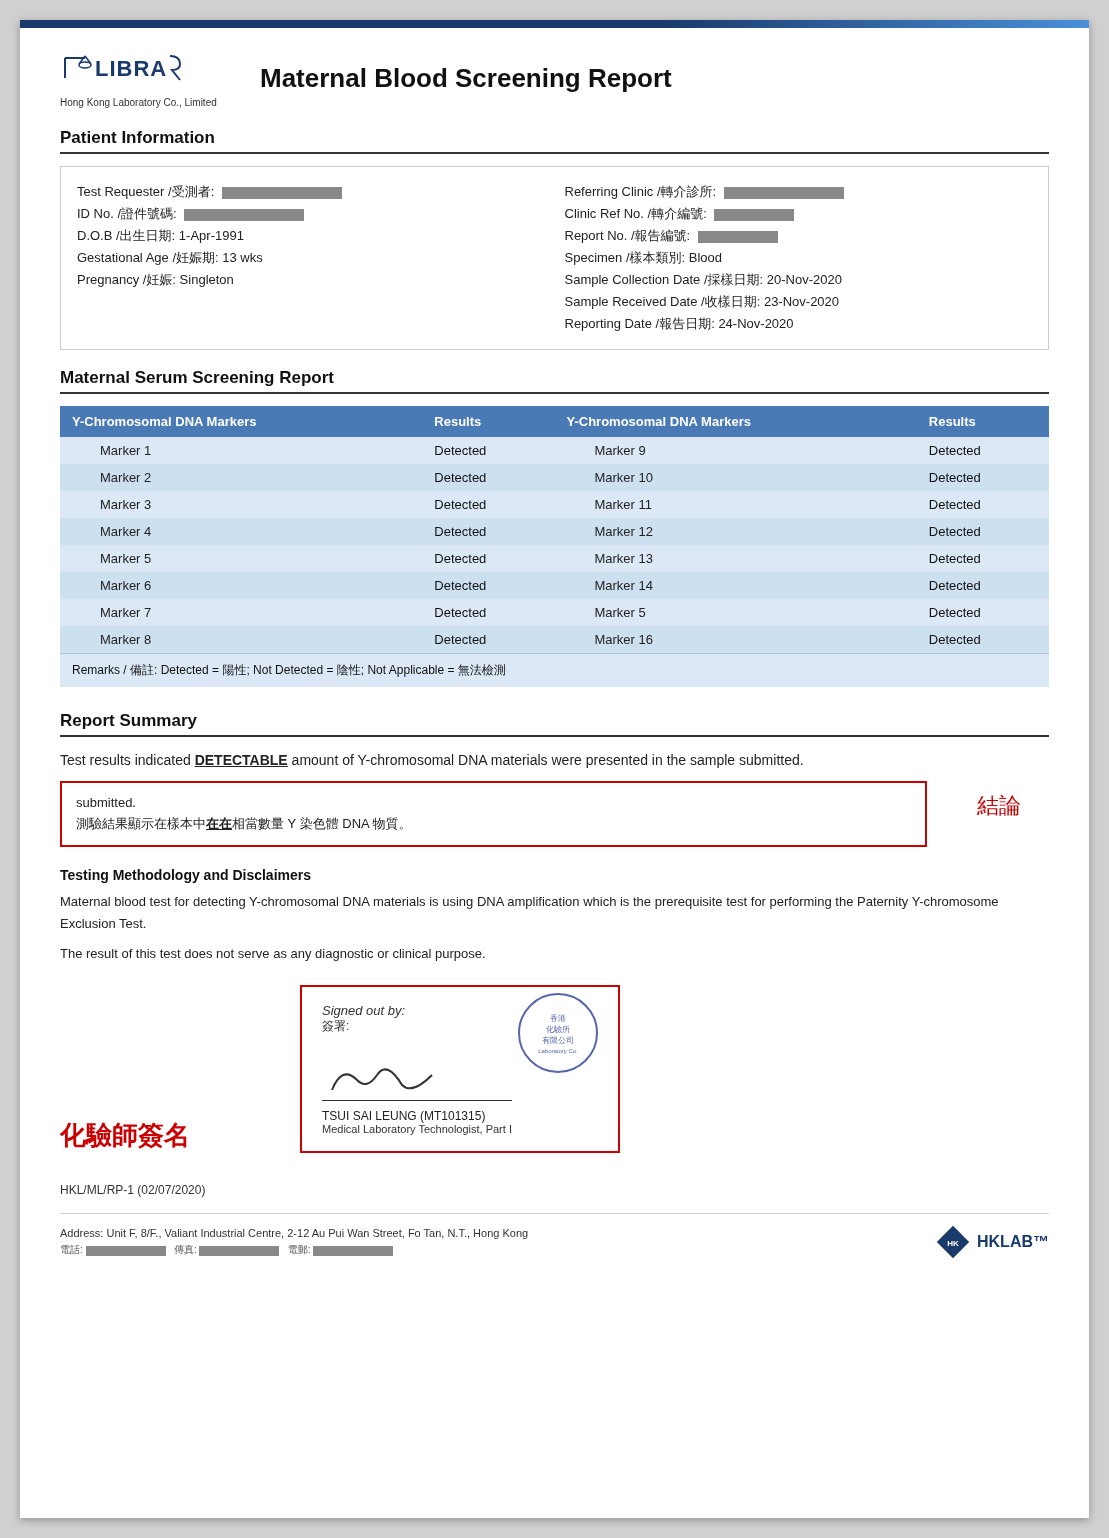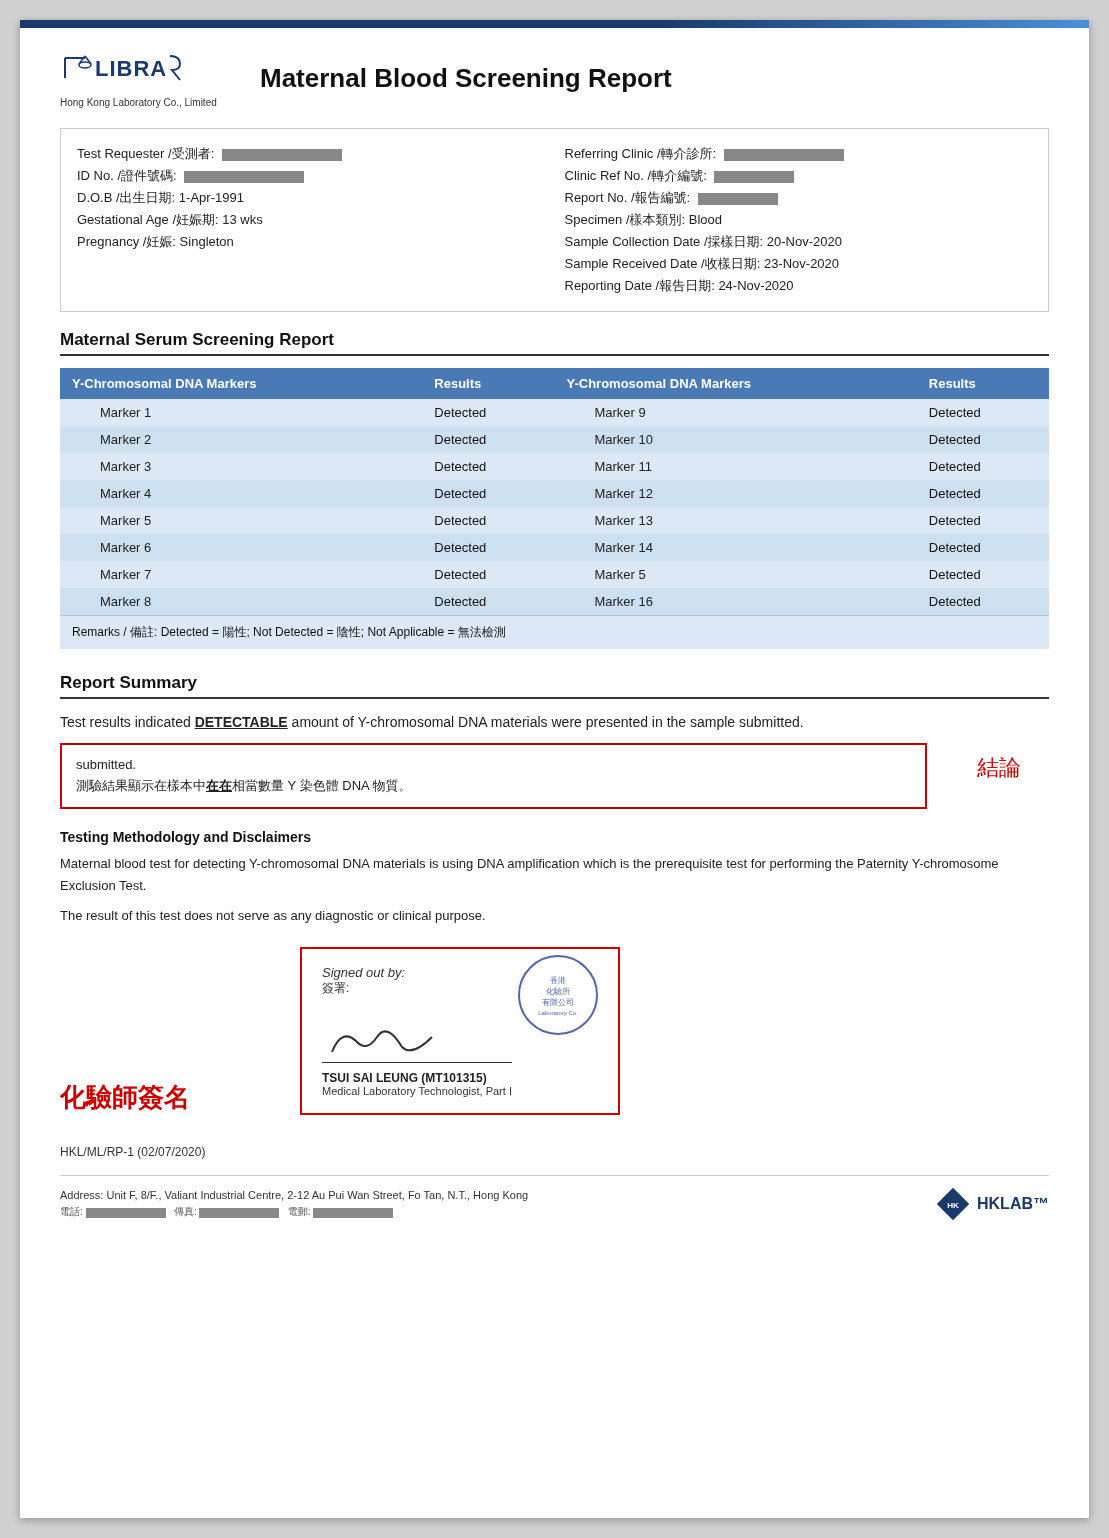--- a/index.html
+++ b/index.html
@@ -192,21 +192,21 @@
     .sign-box {
       border: 2px solid #cc0000;
       padding: 16px 20px;
       min-width: 320px;
       position: relative;
     }
     .sign-name {
       font-size: 12px;
       color: #222;
       margin-top: 8px;
-      font-weight: bold;
+      font-weight: normal;
     }
     .sign-title {
       font-size: 11px;
       color: #333;
     }
     .doc-ref {
       font-size: 12px;
       color: #333;
       margin-top: 30px;
       margin-bottom: 16px;
@@ -263,20 +263,21 @@
           <text x="35" y="28" font-size="22" font-weight="bold" fill="#1a3a6b" font-family="Arial">LIBRA</text>
 
           <path d="M110 8 Q120 8 120 16 Q120 22 112 22 L120 32" stroke="#1a3a6b" stroke-width="2" fill="none"></path>
         </svg>
       </div>
       <div class="logo-sub">Hong Kong Laboratory Co., Limited</div>
     </div>
     <div class="report-title">Maternal Blood Screening Report</div>
   </div>
 
+  <div class="section-title">Patient Information</div>
   <div class="patient-info-box">
     <div class="patient-grid">
       <div>
         <div class="patient-row">Test Requester /受測者: <span class="redacted"></span></div>
         <div class="patient-row">ID No. /證件號碼: <span class="redacted"></span></div>
         <div class="patient-row">D.O.B /出生日期: <span>1-Apr-1991</span></div>
         <div class="patient-row">Gestational Age /妊娠期: <span>13 wks</span></div>
         <div class="patient-row">Pregnancy /妊娠: <span>Singleton</span></div>
       </div>
       <div>

